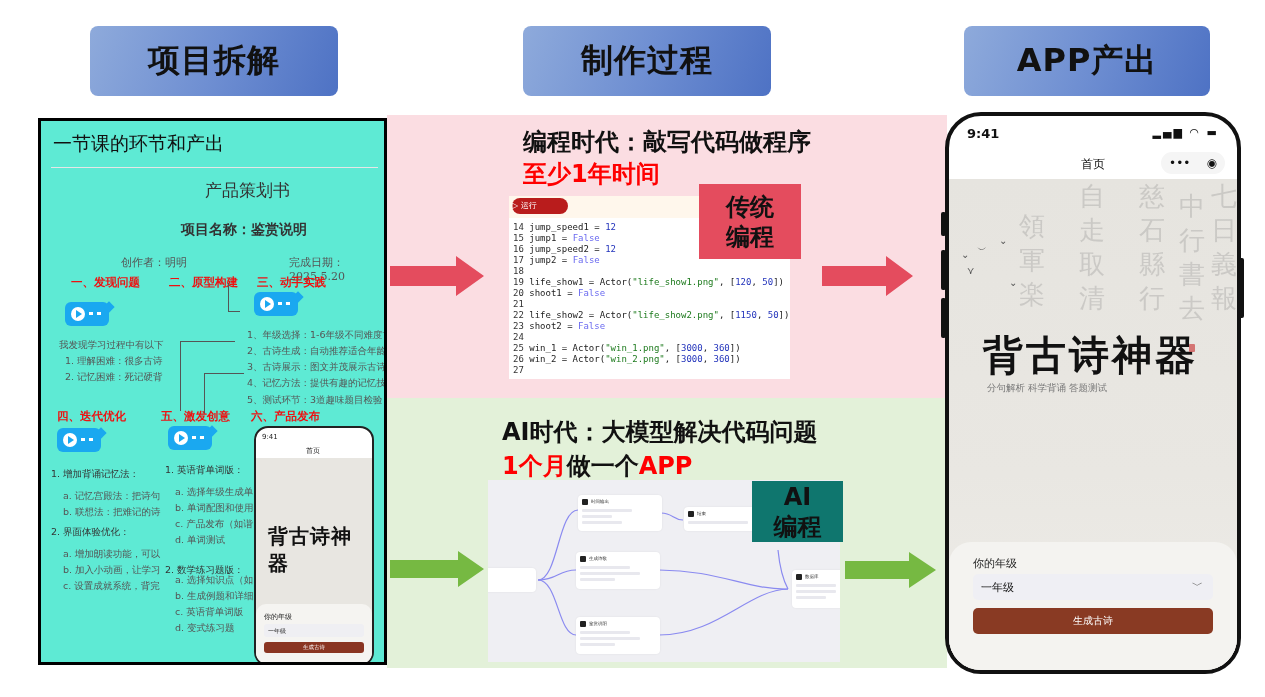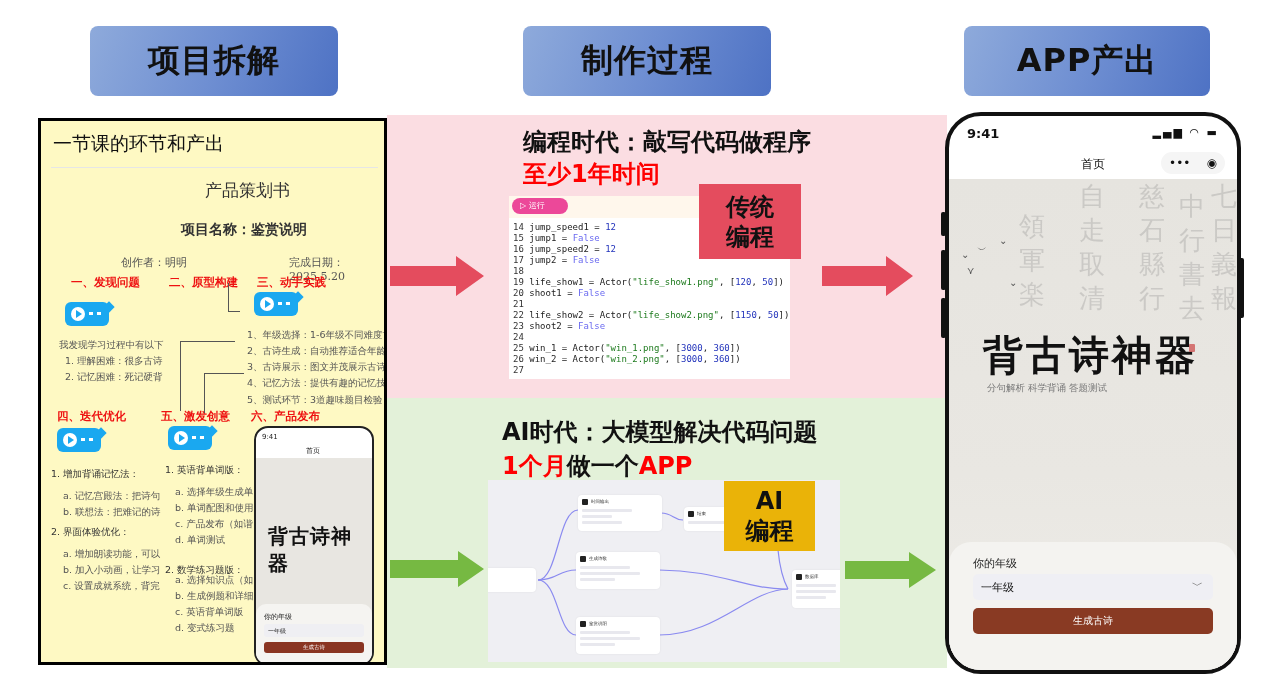--- a/index.html
+++ b/index.html
@@ -10,21 +10,21 @@
          display: flex; align-items: center; justify-content: center;
          font-size: 32px; font-weight: bold; color: #111; letter-spacing: 1px; }
   #h1 { left: 90px; width: 248px; }
   #h2 { left: 510px; width: 248px; margin-left: 13px; }
   #h3 { left: 964px; width: 246px; }
 
   .band-pink { position: absolute; left: 387px; top: 115px; width: 560px; height: 283px; background: #fbdde2; }
   .band-green { position: absolute; left: 387px; top: 398px; width: 560px; height: 270px; background: #e3f1d9; }
 
   
-  .doc { position: absolute; left: 38px; top: 118px; width: 349px; height: 547px; border: 3px solid #000; background: #fef9c3; overflow: hidden; }
+  .doc { position: absolute; left: 38px; top: 118px; width: 349px; height: 547px; border: 3px solid #000; background: #5eead4; overflow: hidden; }
   .doc .title { position: absolute; left: 12px; top: 10px; font-size: 19px; color: #111; }
   .doc .rule { position: absolute; left: 10px; right: 6px; top: 46px; height: 1px; background: #e6e6e6; }
   .doc .ptitle { position: absolute; left: 164px; top: 58px; font-size: 17px; color: #333; }
   .doc .pname { position: absolute; left: 140px; top: 100px; font-size: 14px; color: #333; font-weight: bold; }
   .doc .author { position: absolute; left: 80px; top: 134px; font-size: 11px; color: #555; }
   .doc .date { position: absolute; left: 236px; top: 134px; font-size: 11px; color: #555; font-family: "DejaVu Serif", serif; margin-left: 12px; }
   .step { position: absolute; font-size: 11.5px; color: #ee1111; font-weight: bold; }
   .bubble { position: absolute; width: 44px; height: 24px; background: #1aa8f0; border-radius: 6px; }
   .bubble::after { content: ""; position: absolute; right: -4px; top: 1px; width: 8px; height: 8px; background: #1aa8f0; transform: rotate(45deg); }
   .bubble .play { position: absolute; left: 6px; top: 5px; width: 14px; height: 14px; background: #fff; border-radius: 50%; }
@@ -43,29 +43,29 @@
   .mini .btn { position: absolute; left: 8px; right: 8px; top: 38px; height: 11px; background: #8a3522; border-radius: 3px; color: #fff; font-size: 5.5px; text-align: center; line-height: 11px; }
 
   
   .arrow { position: absolute; }
 
   
   .mtitle { position: absolute; font-size: 24px; font-weight: bold; color: #111; }
   .mred { position: absolute; font-size: 24px; font-weight: bold; color: #ff0000; }
   .code { position: absolute; left: 509px; top: 196px; width: 281px; height: 183px; background: #fff; }
   .code .top { position: absolute; left: 0; top: 0; right: 0; height: 22px; background: #fff7ec; }
-  .code .run { position: absolute; left: 3px; top: 2px; width: 56px; height: 16px; background: #ec4899; border-radius: 8px; color: #fff; font-size: 8px; line-height: 16px; padding-left: 8px; }
+  .code .run { position: absolute; left: 3px; top: 2px; width: 56px; height: 16px; background: #b91c1c; border-radius: 8px; color: #fff; font-size: 8px; line-height: 16px; }
   .code pre { position: absolute; left: 4px; top: 26px; font-family: "DejaVu Sans Mono", monospace; font-size: 9px; line-height: 11px; color: #222; }
   .code .ln { color: #333; }
   .code .kw { color: #6a6af0; }
   .code .num { color: #2233bb; }
   .code .str { color: #1d7a1d; }
   .label-box { position: absolute; display: flex; align-items: center; justify-content: center; text-align: center; font-size: 24px; font-weight: bold; color: #111; line-height: 30px; }
   #lb1 { left: 699px; top: 184px; width: 102px; height: 75px; background: #e44c5e; }
-  #lb2 { left: 724px; top: 481px; width: 91px; height: 70px; background: #eab308; }
+  #lb2 { left: 752px; top: 481px; width: 91px; height: 61px; background: #0f766e; }
 
   
   .flow { position: absolute; left: 488px; top: 480px; width: 352px; height: 182px; background: #efeff3; overflow: hidden; }
   .node { position: absolute; background: #fff; border-radius: 4px; box-shadow: 0 0 2px rgba(0,0,0,0.08); }
   .node .nh { position: absolute; left: 4px; top: 4px; font-size: 4.5px; color: #333; }
   .node .nh::before { content: ""; display: inline-block; width: 6px; height: 6px; background: #222; border-radius: 1px; margin-right: 3px; vertical-align: middle; }
   .node .nl { position: absolute; left: 4px; height: 3px; background: #e8e8ee; border-radius: 1px; }
 
   
   .phone { position: absolute; left: 945px; top: 112px; width: 296px; height: 562px; border: 4px solid #111; border-radius: 36px; background: #fff; overflow: hidden; }

